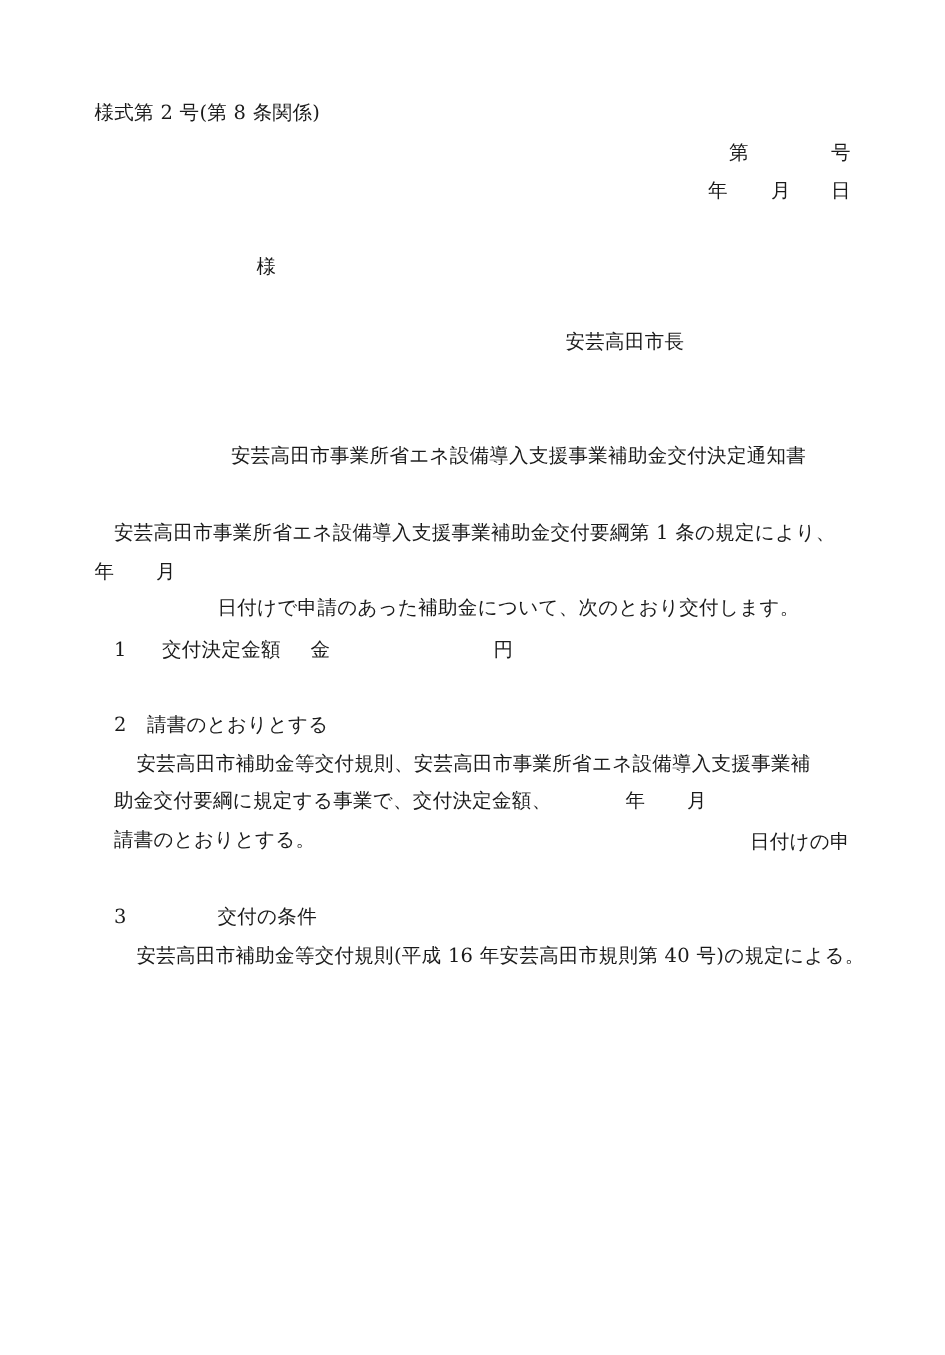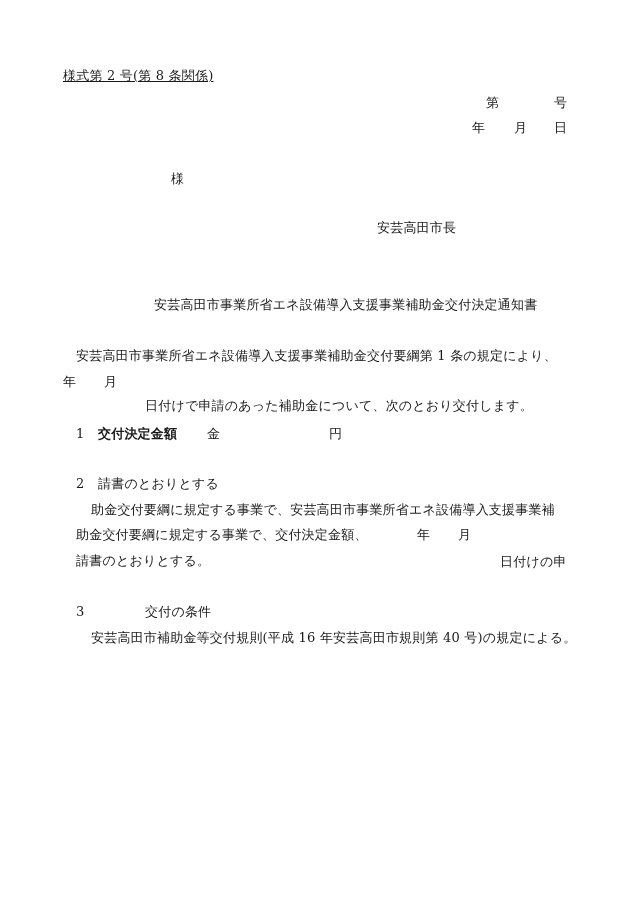--- a/index.html
+++ b/index.html
@@ -7,48 +7,48 @@
       width: 630px; height: 903px; position: relative; overflow: hidden;
       font-family: "DejaVu Serif", "Liberation Serif", serif;
       color: #1a1a1a; font-size: 13px;
     }
     .t { position: absolute; white-space: pre; line-height: 16px; letter-spacing: 0.2px; }
   </style>
 </head>
 <body>
 
 <div>
-  <span class="t" style="left:63px;top:68px;text-decoration:underline;">様式第 2 号(第 8 条関係)</span>
+  <span class="t" style="left:63px;top:68px;">様式第 2 号(第 8 条関係)</span>
 
   <span class="t" style="left:486px;top:95px;">第</span>
   <span class="t" style="left:554px;top:95px;">号</span>
 
   <span class="t" style="left:472px;top:120px;">年</span>
   <span class="t" style="left:514px;top:120px;">月</span>
   <span class="t" style="left:554px;top:120px;">日</span>
 
   <span class="t" style="left:171px;top:171px;">様</span>
 
   <span class="t" style="left:377px;top:221px;font-family:Liberation Mono, monospace;">安芸高田市長</span>
 
   <span class="t" style="left:154px;top:297px;">安芸高田市事業所省エネ設備導入支援事業補助金交付決定通知書</span>
 
   <span class="t" style="left:76px;top:348px;">安芸高田市事業所省エネ設備導入支援事業補助金交付要綱第 1 条の規定により、</span>
   <span class="t" style="left:63px;top:374px;">年</span>
   <span class="t" style="left:104px;top:374px;">月</span>
   <span class="t" style="left:145px;top:374px;margin-top:24px;">日付けで申請のあった補助金について、次のとおり交付します。</span>
 
   <span class="t" style="left:76px;top:426px;">1</span>
-  <span class="t" style="left:98px;top:426px;font-weight:bold;">交付決定金額</span>
+  <span class="t" style="left:108px;top:426px;">交付決定金額</span>
   <span class="t" style="left:207px;top:426px;">金</span>
   <span class="t" style="left:329px;top:426px;">円</span>
 
   <span class="t" style="left:76px;top:476px;">2</span>
   <span class="t" style="left:98px;top:476px;">請書のとおりとする</span>
-  <span class="t" style="left:91px;top:502px;">助金交付要綱に規定する事業で、安芸高田市事業所省エネ設備導入支援事業補</span>
+  <span class="t" style="left:91px;top:502px;">安芸高田市補助金等交付規則、安芸高田市事業所省エネ設備導入支援事業補</span>
   <span class="t" style="left:76px;top:527px;">助金交付要綱に規定する事業で、交付決定金額、</span>
   <span class="t" style="left:417px;top:527px;">年</span>
   <span class="t" style="left:458px;top:527px;">月</span>
   <span class="t" style="left:500px;top:554px;">日付けの申</span>
   <span class="t" style="left:76px;top:553px;">請書のとおりとする。</span>
 
   <span class="t" style="left:76px;top:604px;">3</span>
   <span class="t" style="left:98px;top:604px;margin-left:47px;">交付の条件</span>
   <span class="t" style="left:91px;top:630px;">安芸高田市補助金等交付規則(平成 16 年安芸高田市規則第 40 号)の規定による。</span>
 </div>

